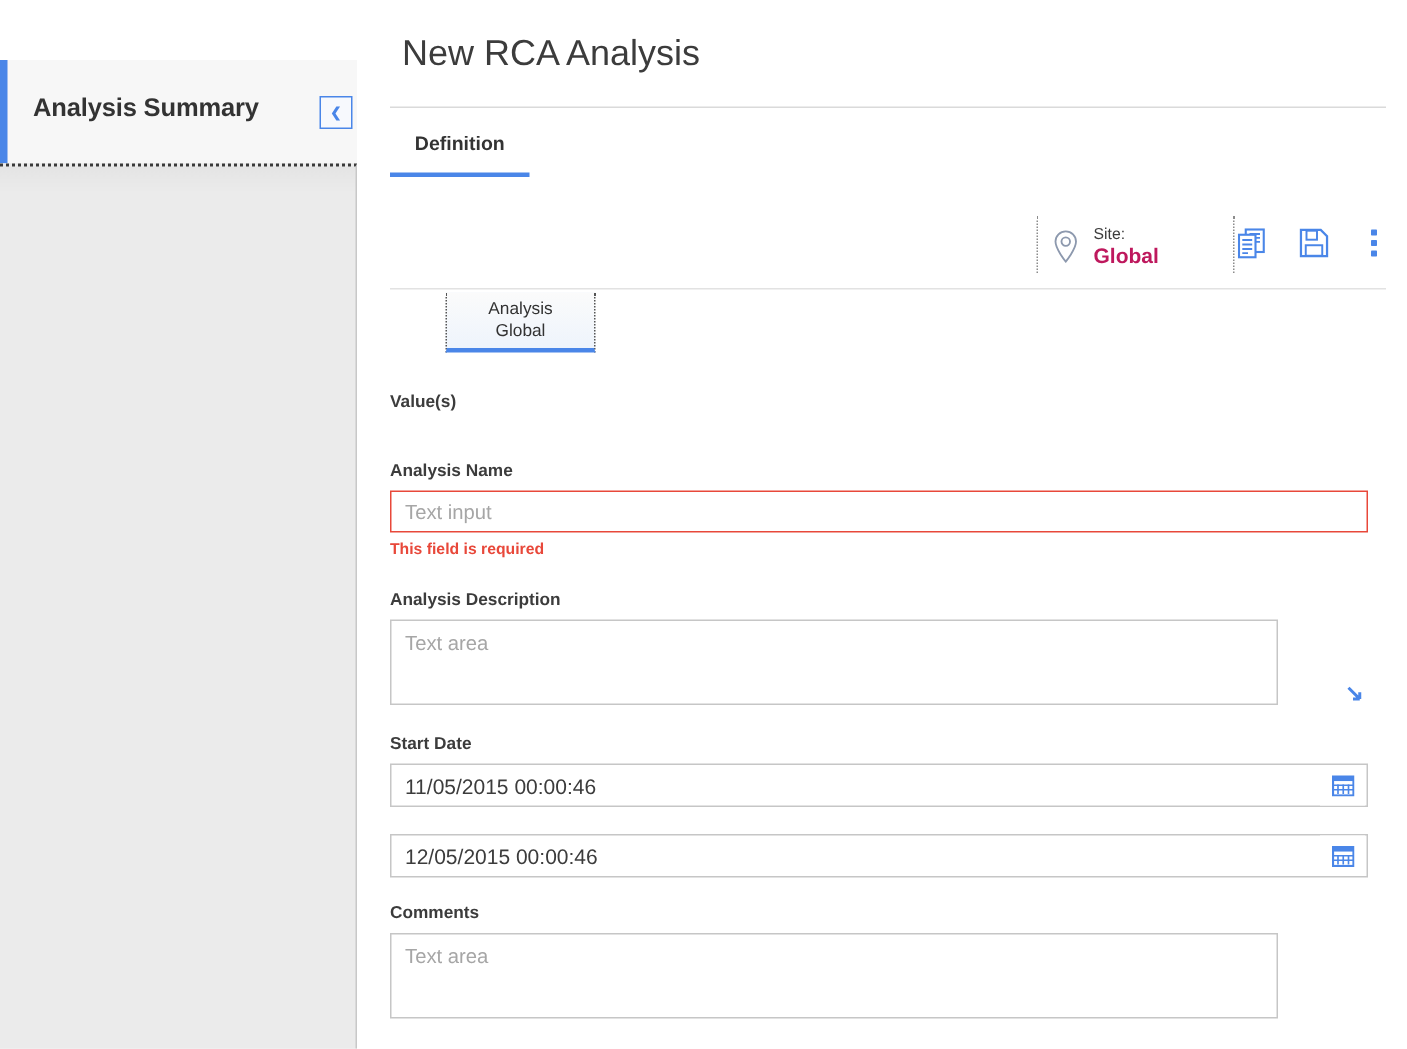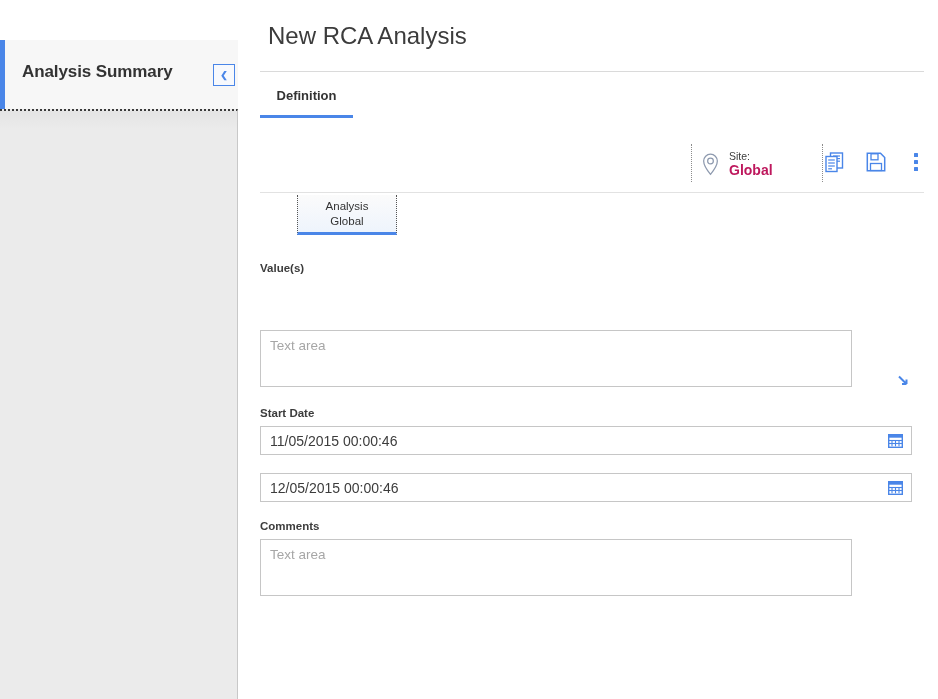--- a/index.html
+++ b/index.html
@@ -403,24 +403,30 @@
           <span>Analysis</span><br>
           <span>Global</span>
         </span>
       </div>
     </div>
 
     <div class="form">
 
       <div class="values-hdr">Value(s)</div>
 
+      <div class="field">
+        <div class="field-label">Analysis Name</div>
+        <input class="text-input error" type="text" placeholder="Text input" style="">
+        <div class="error-msg">This field is required</div>
+      </div>
 
       <div class="sp-22"></div>
 
       <div class="field">
+        <div class="field-label">Analysis Description</div>
         <div class="ta-wrap">
           <textarea class="textarea" placeholder="Text area" style=""></textarea>
           <span class="resize-grip">
             <svg width="13" height="13" viewBox="0 0 13 13">
               <path d="M2 3.5 L9.5 11 M9.5 11 L9.5 6.5 M9.5 11 L5 11" stroke="#4a86e8" stroke-width="2" fill="none"></path>
             </svg>
           </span>
         </div>
       </div>
 

